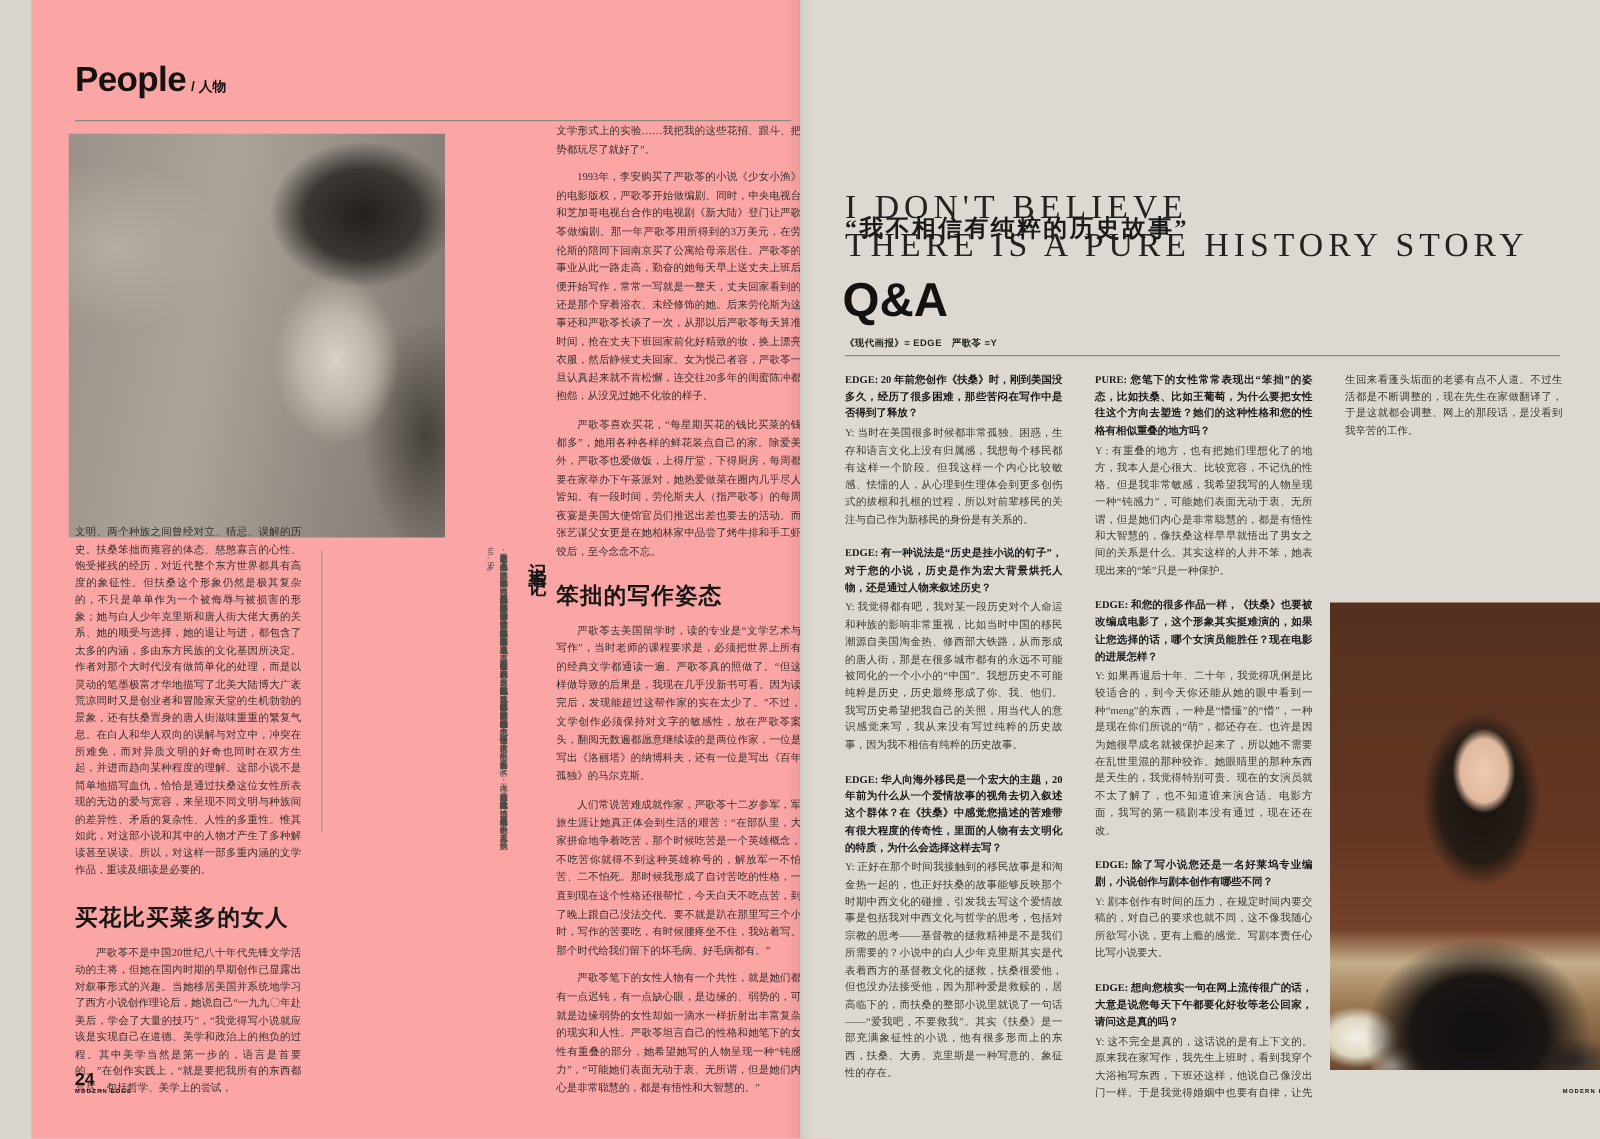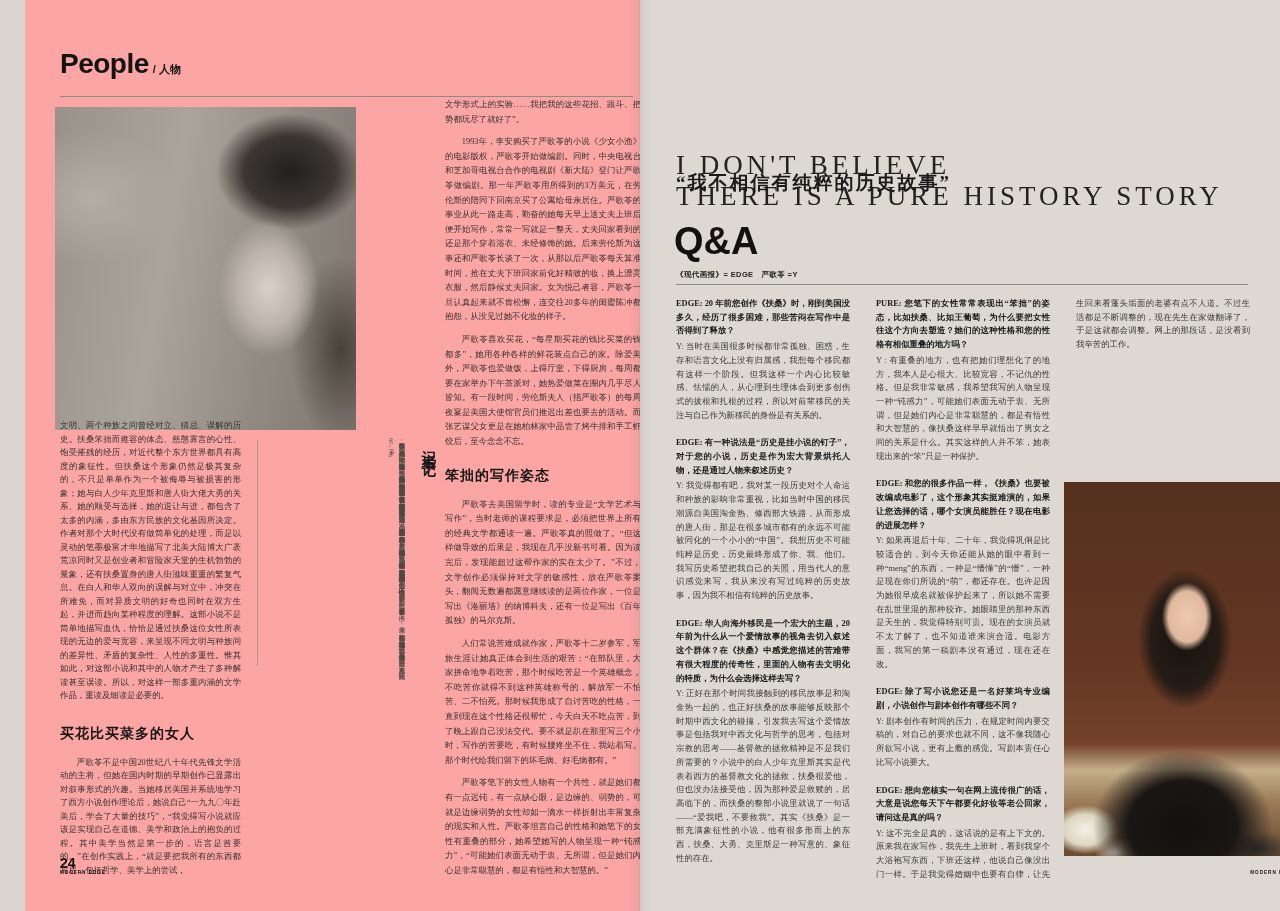--- a/index.html
+++ b/index.html
@@ -32,21 +32,21 @@
       radial-gradient(ellipse 120px 90px at 12% 28%, #b3ada4 0%, rgba(179,173,164,0) 75%),
       linear-gradient(100deg,#98928a 0%,#aaa49b 38%,#8f8981 72%,#7c766f 100%);
   }
 
   .body-serif{font-family:"Liberation Serif","DejaVu Serif",serif;color:#34312d;
     text-align:justify;}
   #left-col{left:35px;top:419px;width:181px;font-size:8.4px;line-height:13.5px;}
   #left-col p{margin:0;}
   #left-col .indent{text-indent:2em;}
   .cn-heading{font-family:"Liberation Serif","DejaVu Serif",serif;font-weight:bold;
-    color:#181715;font-size:14px;letter-spacing:1px;margin:21px 0 12px 0;text-align:left;line-height:20px;}
+    color:#181715;font-size:18px;letter-spacing:1px;margin:21px 0 12px 0;text-align:left;line-height:20px;}
 
   #notes-divider{left:232px;top:440px;width:1px;height:226px;background:#a29c94;}
   #notes{left:240px;top:438px;width:173px;height:230px;
     writing-mode:vertical-rl;-webkit-writing-mode:vertical-rl;
     font-family:"Liberation Serif","DejaVu Serif",serif;color:#4e4b47;}
   #notes h3{margin:0 0 0 12px;font-size:14.5px;letter-spacing:4px;color:#1a1918;font-weight:bold;}
   #notes p{margin:0;font-size:6.4px;line-height:10.6px;text-align:justify;}
 
   #mid-col{left:420px;top:98px;width:196px;font-size:8.4px;line-height:14.6px;}
   #mid-col p{margin:0 0 8px 0;}

